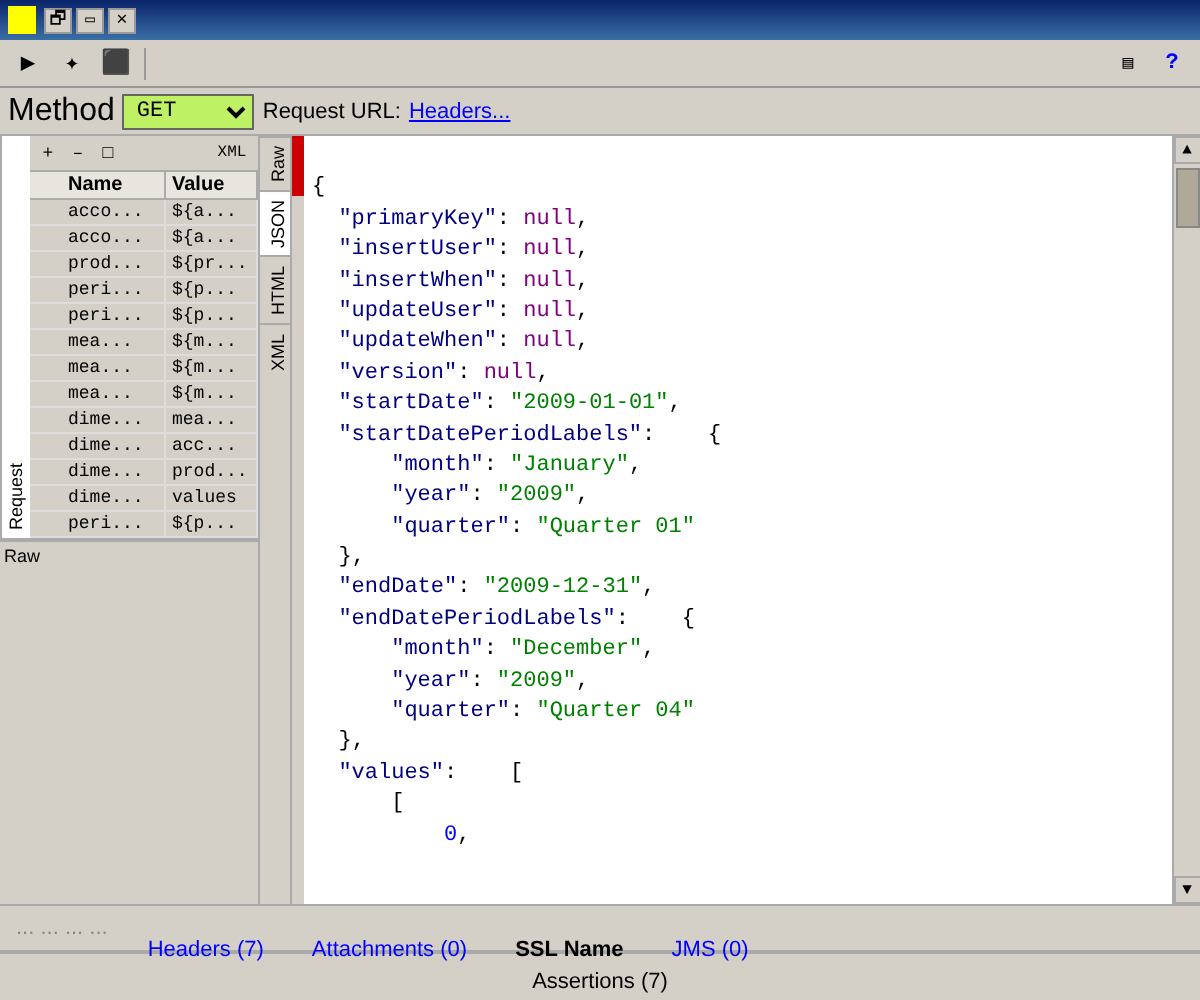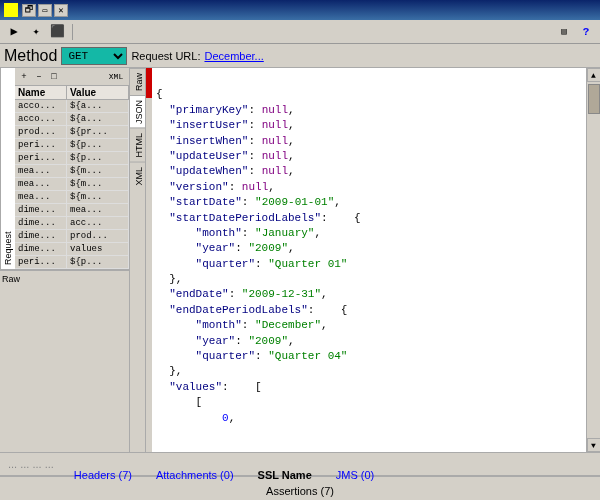--- a/index.html
+++ b/index.html
@@ -41,21 +41,21 @@
       padding: 2px 4px;
       height: 24px;
       border-bottom: 1px solid #aaa;
       gap: 4px;
     }
     .method-label { font-family: Arial, sans-serif; font-size: 16px; }
     .method-select {
       height: 18px;
       font-size: 11px;
       border: 1px solid #666;
-      background: #14b8a6;
+      background: #bef264;
       padding: 0 2px;
     }
     .url-label { font-family: Arial, sans-serif; font-size: 11px; }
     .url-input {
       flex: 1;
       height: 18px;
       border: 1px solid #666;
       background: white;
       font-size: 11px;
       padding: 0 2px;
@@ -86,21 +86,21 @@
       border-bottom: 1px solid #aaa;
       height: 18px;
     }
     .small-btn { width: 14px; height: 14px; background: #d4d0c8; border: 1px solid transparent; display: flex; align-items: center; justify-content: center; font-size: 9px; cursor: pointer; }
 
     .params-table { flex: 1; overflow-y: auto; }
     .params-header { display: flex; border-bottom: 1px solid #aaa; background: #e8e4de; }
     .params-header div { font-family: Arial, sans-serif; font-size: 10px; font-weight: bold; padding: 1px 3px; border-right: 1px solid #aaa; }
     .param-row { display: flex; border-bottom: 1px solid #ddd; }
     .param-row div { font-family: 'Courier New', monospace; font-size: 9px; padding: 1px 3px; border-right: 1px solid #ddd; overflow: hidden; text-overflow: ellipsis; white-space: nowrap; }
-    .param-name { width: 52px; }
+    .param-name { width: 52px; margin-left: 16px; }
     .param-val { flex: 1; }
 
     
     .right-panel {
       flex: 1;
       display: flex;
       position: relative;
       overflow: hidden;
     }
 
@@ -228,21 +228,21 @@
 
 <div class="method-bar">
   <span class="method-label">Method</span>
   <select class="method-select">
     <option>GET</option>
     <option>POST</option>
     <option>PUT</option>
     <option>DELETE</option>
   </select>
   <span class="url-label">Request URL:</span>
-  <span class="download-btn">December...</span>
+  <span class="download-btn">Headers...</span>
 </div>
 
 <div class="main-area">
 
   <div class="left-panel">
 
     <div style="display:flex; border-bottom:1px solid #aaa;">
       <div style="writing-mode:vertical-lr;transform:rotate(180deg);font-family:Arial,sans-serif;font-size:9px;padding:4px 2px;background:white;border-right:1px solid #aaa;cursor:pointer;">Request</div>
       <div class="left-content">
 

